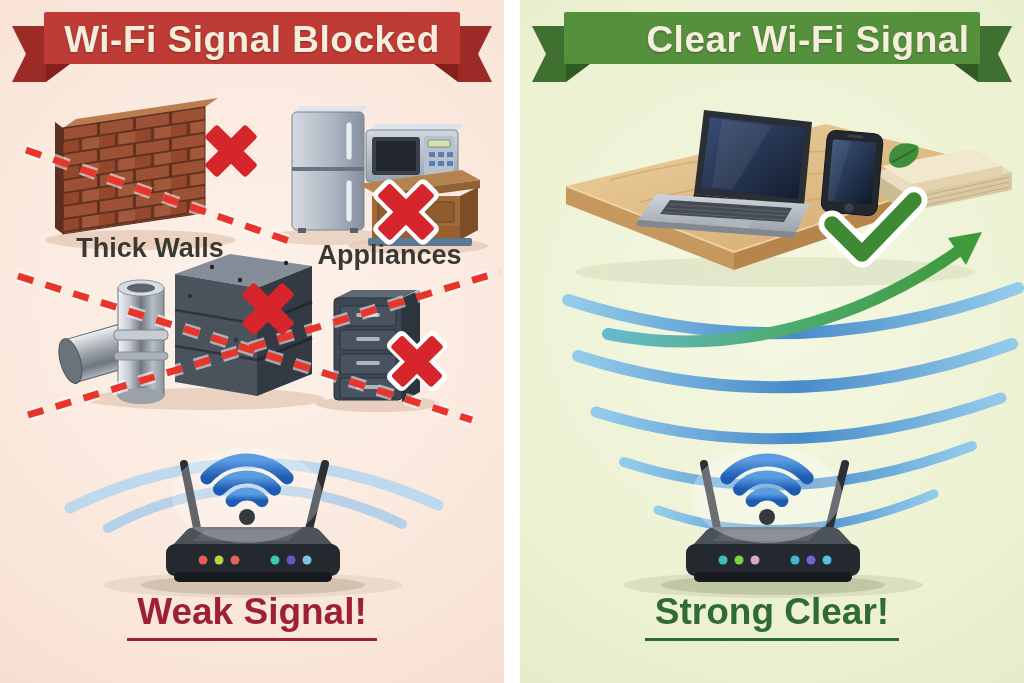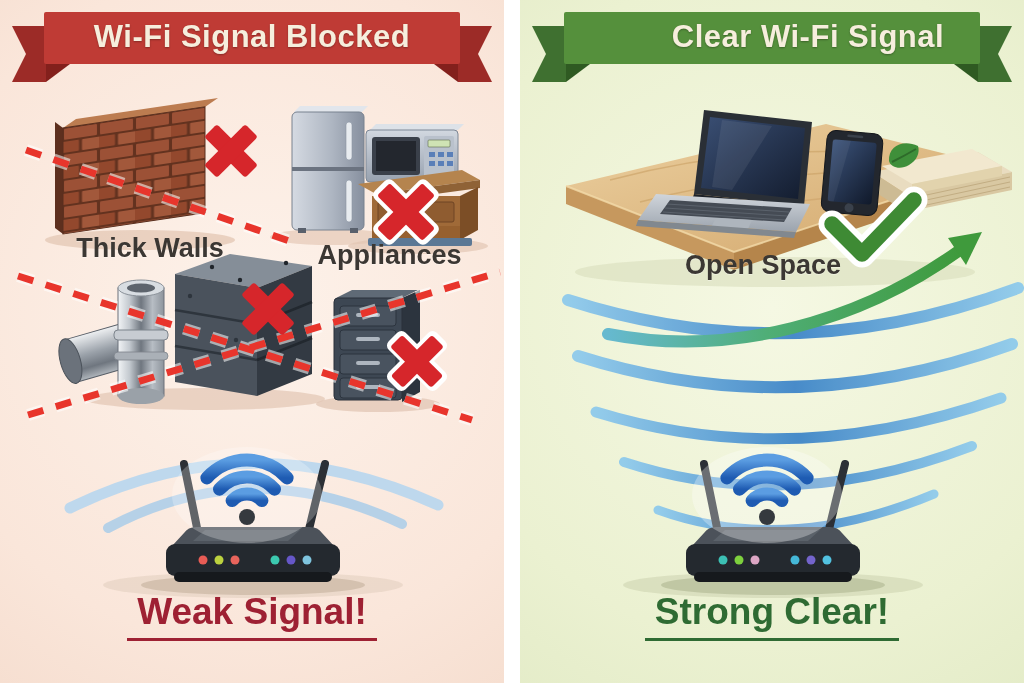--- a/index.html
+++ b/index.html
@@ -3,21 +3,21 @@
 <meta charset="utf-8">
 <style>
   html,body{margin:0;padding:0;background:#fff}
   .stage{position:relative;width:1024px;height:683px;background:#fff;
          font-family:"Liberation Sans",sans-serif;overflow:hidden}
   .panel{position:absolute;top:0;width:504px;height:683px;overflow:hidden}
   .panel.left{left:0;background:radial-gradient(ellipse 120% 90% at 50% 45%,#fdf2ea 0%,#fae6da 55%,#f1d5c4 100%)}
   .panel.right{left:520px;background:radial-gradient(ellipse 120% 90% at 50% 45%,#f5f8e3 0%,#ebf1d1 55%,#dce6be 100%)}
   svg.art{position:absolute;left:0;top:0}
   .txt{position:absolute;text-align:center;font-weight:bold;line-height:1.1;color:#3b3733}
-  .banner-text{font-size:31px;letter-spacing:.5px;text-shadow:0 1px 2px rgba(0,0,0,.3)}
+  .banner-text{font-size:37px;letter-spacing:.5px;text-shadow:0 1px 2px rgba(0,0,0,.3)}
   .obj-label{font-size:27px;text-shadow:0 1px 0 rgba(255,255,255,.35)}
   .verdict{font-size:37px}
   .verdict span{display:inline-block;border-bottom:3px solid;padding:0 10px 5px}
 </style>
 </head>
 <body>
 
 <div class="stage">
 
   <section class="panel left">
@@ -380,19 +380,18 @@
         <g fill="none" stroke="url(#RwifiG)" stroke-width="13" stroke-linecap="round">
           <path d="M 206.9 477.9 A 54 54 0 0 1 287.1 477.9"></path>
           <path d="M 219.5 489.2 A 37 37 0 0 1 274.5 489.2"></path>
           <path d="M 232.1 500.6 A 20 20 0 0 1 261.9 500.6"></path>
         </g>
         <circle cx="247" cy="517" r="8" fill="#35393e"></circle>
       </g>
     </svg>
 
     <div class="txt banner-text" style="left: 36px; top: 20px; width: 504px; color: rgb(246, 238, 221);">Clear Wi-Fi Signal</div>
-    <div class="txt obj-label" style="left: 148px; top: 251px; width: 190px; color: rgb(59, 55, 51);">Open Space</div>
     <div class="txt verdict" style="left: 0px; top: 592px; width: 504px; color: rgb(47, 107, 51);">
       <span>Strong Clear!</span>
     </div>
   </section>
 
 </div>
 
 </body></html>

